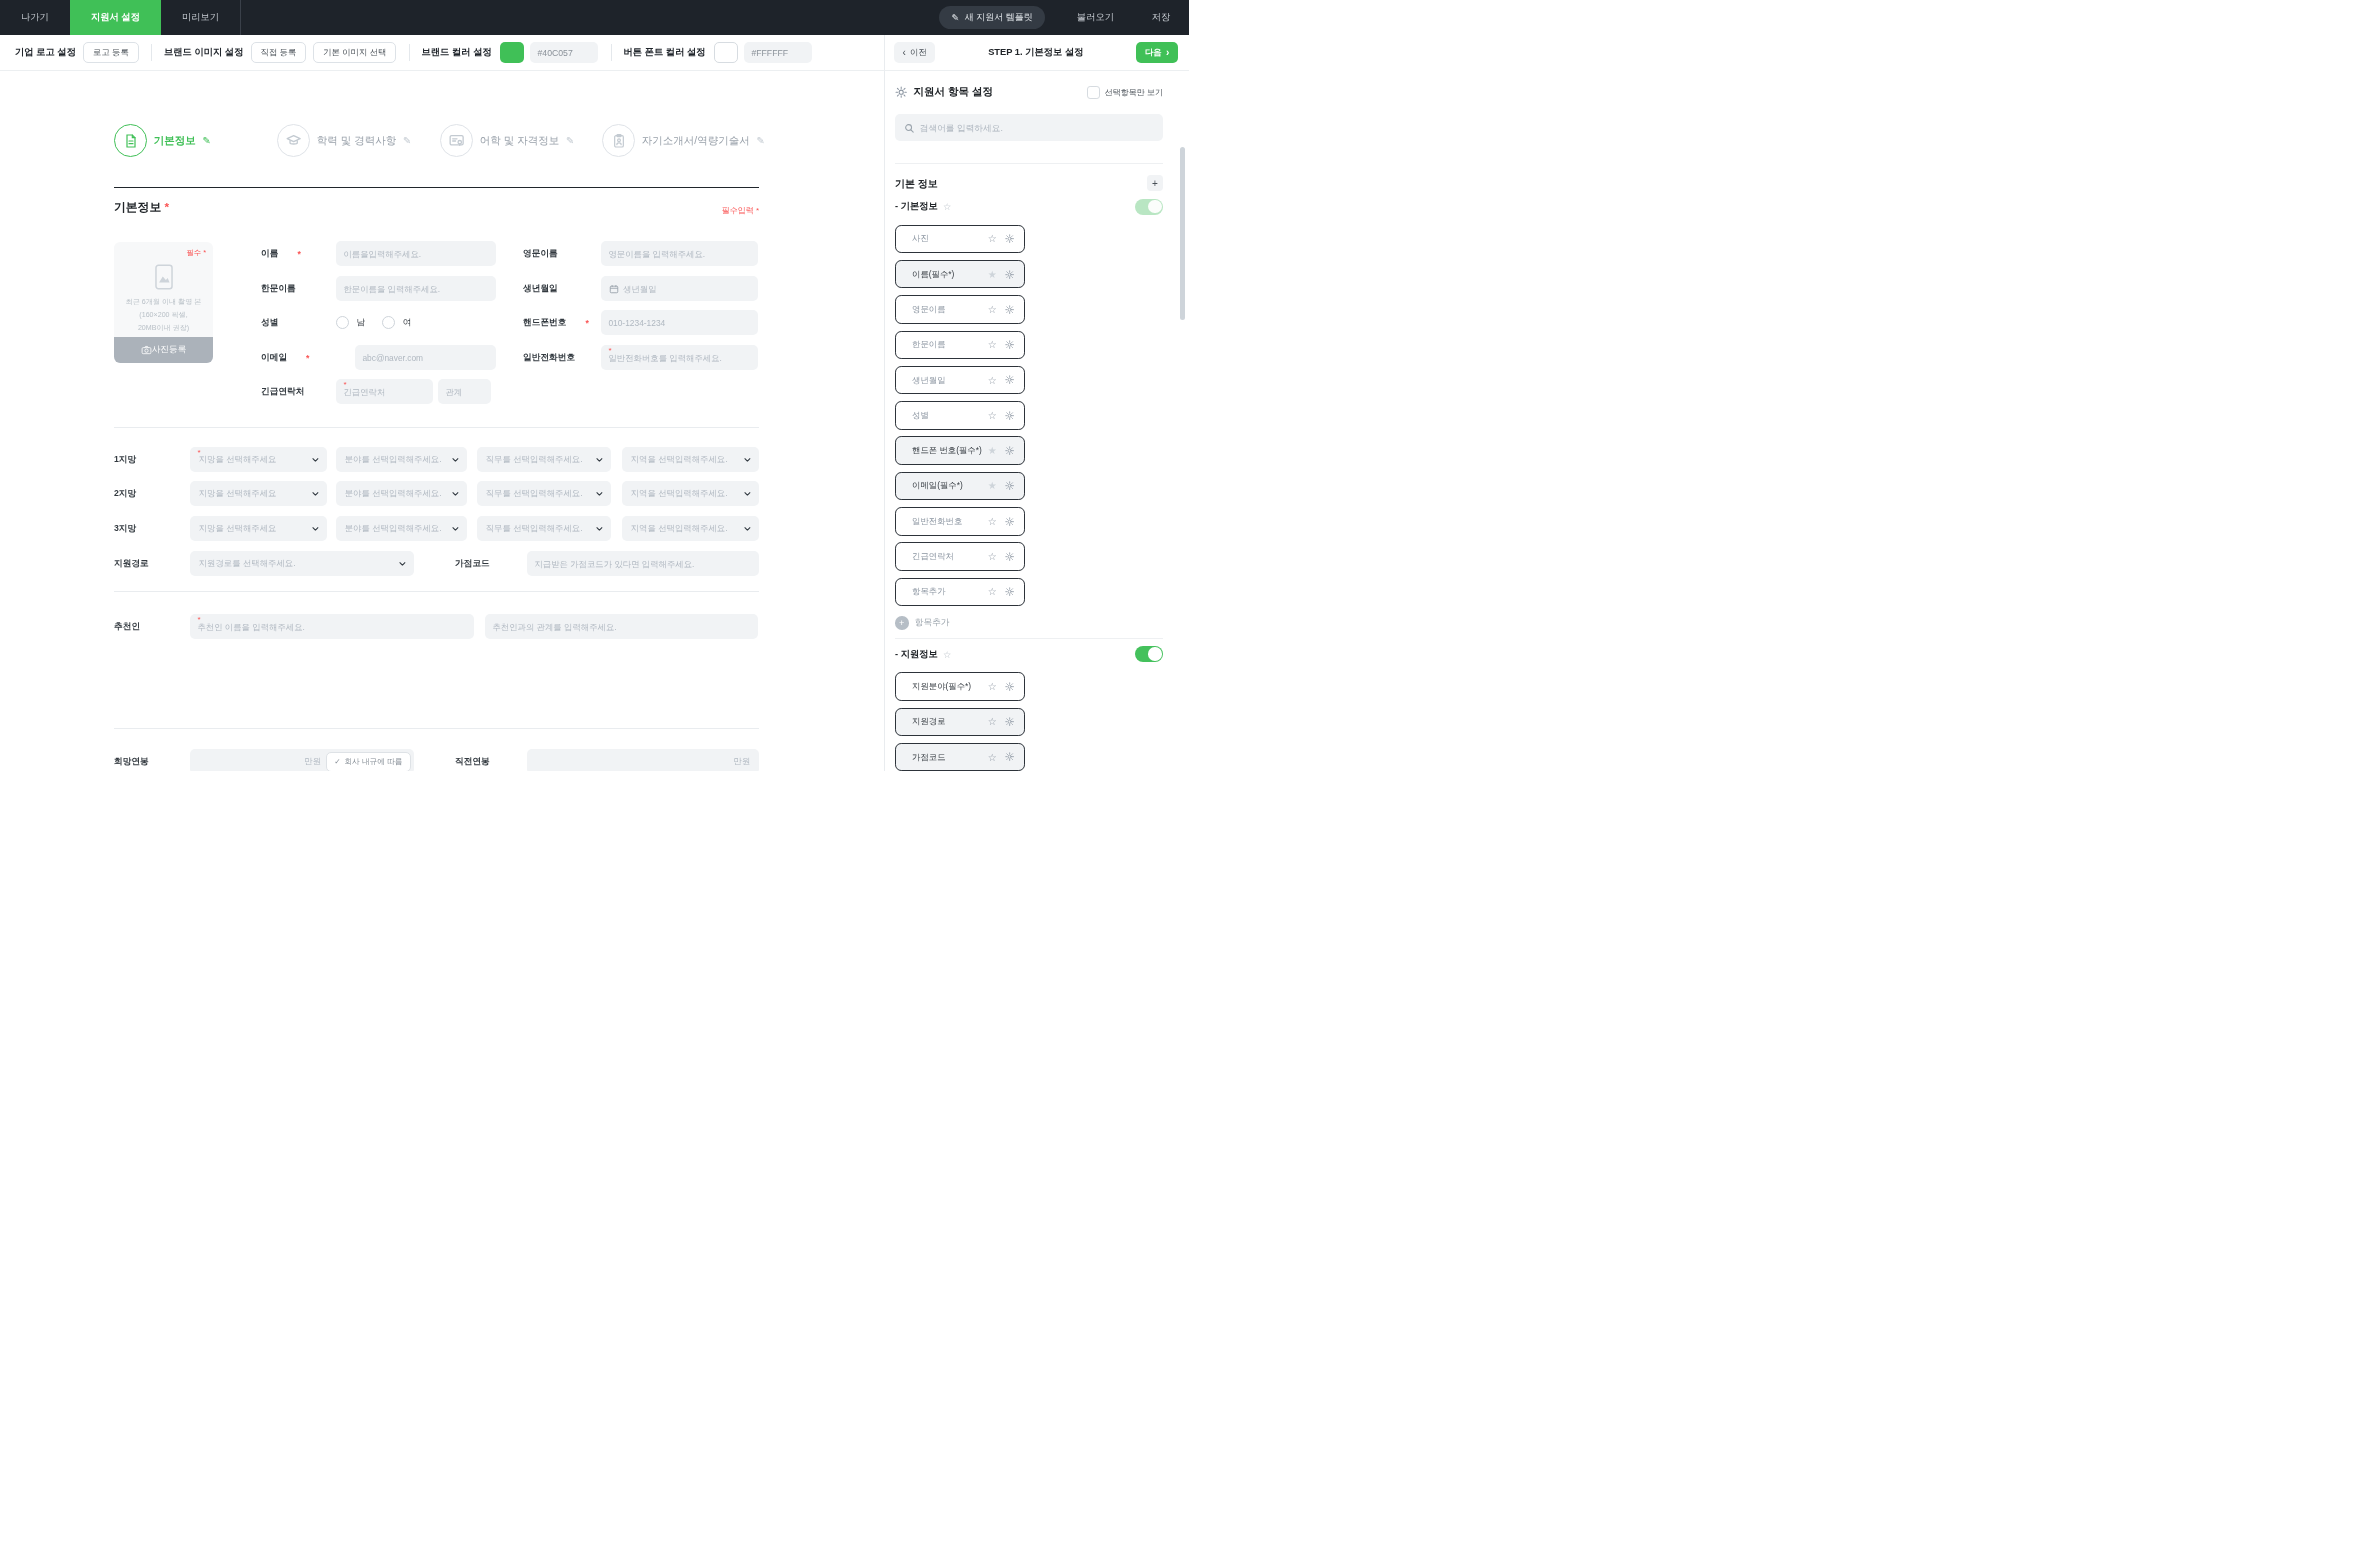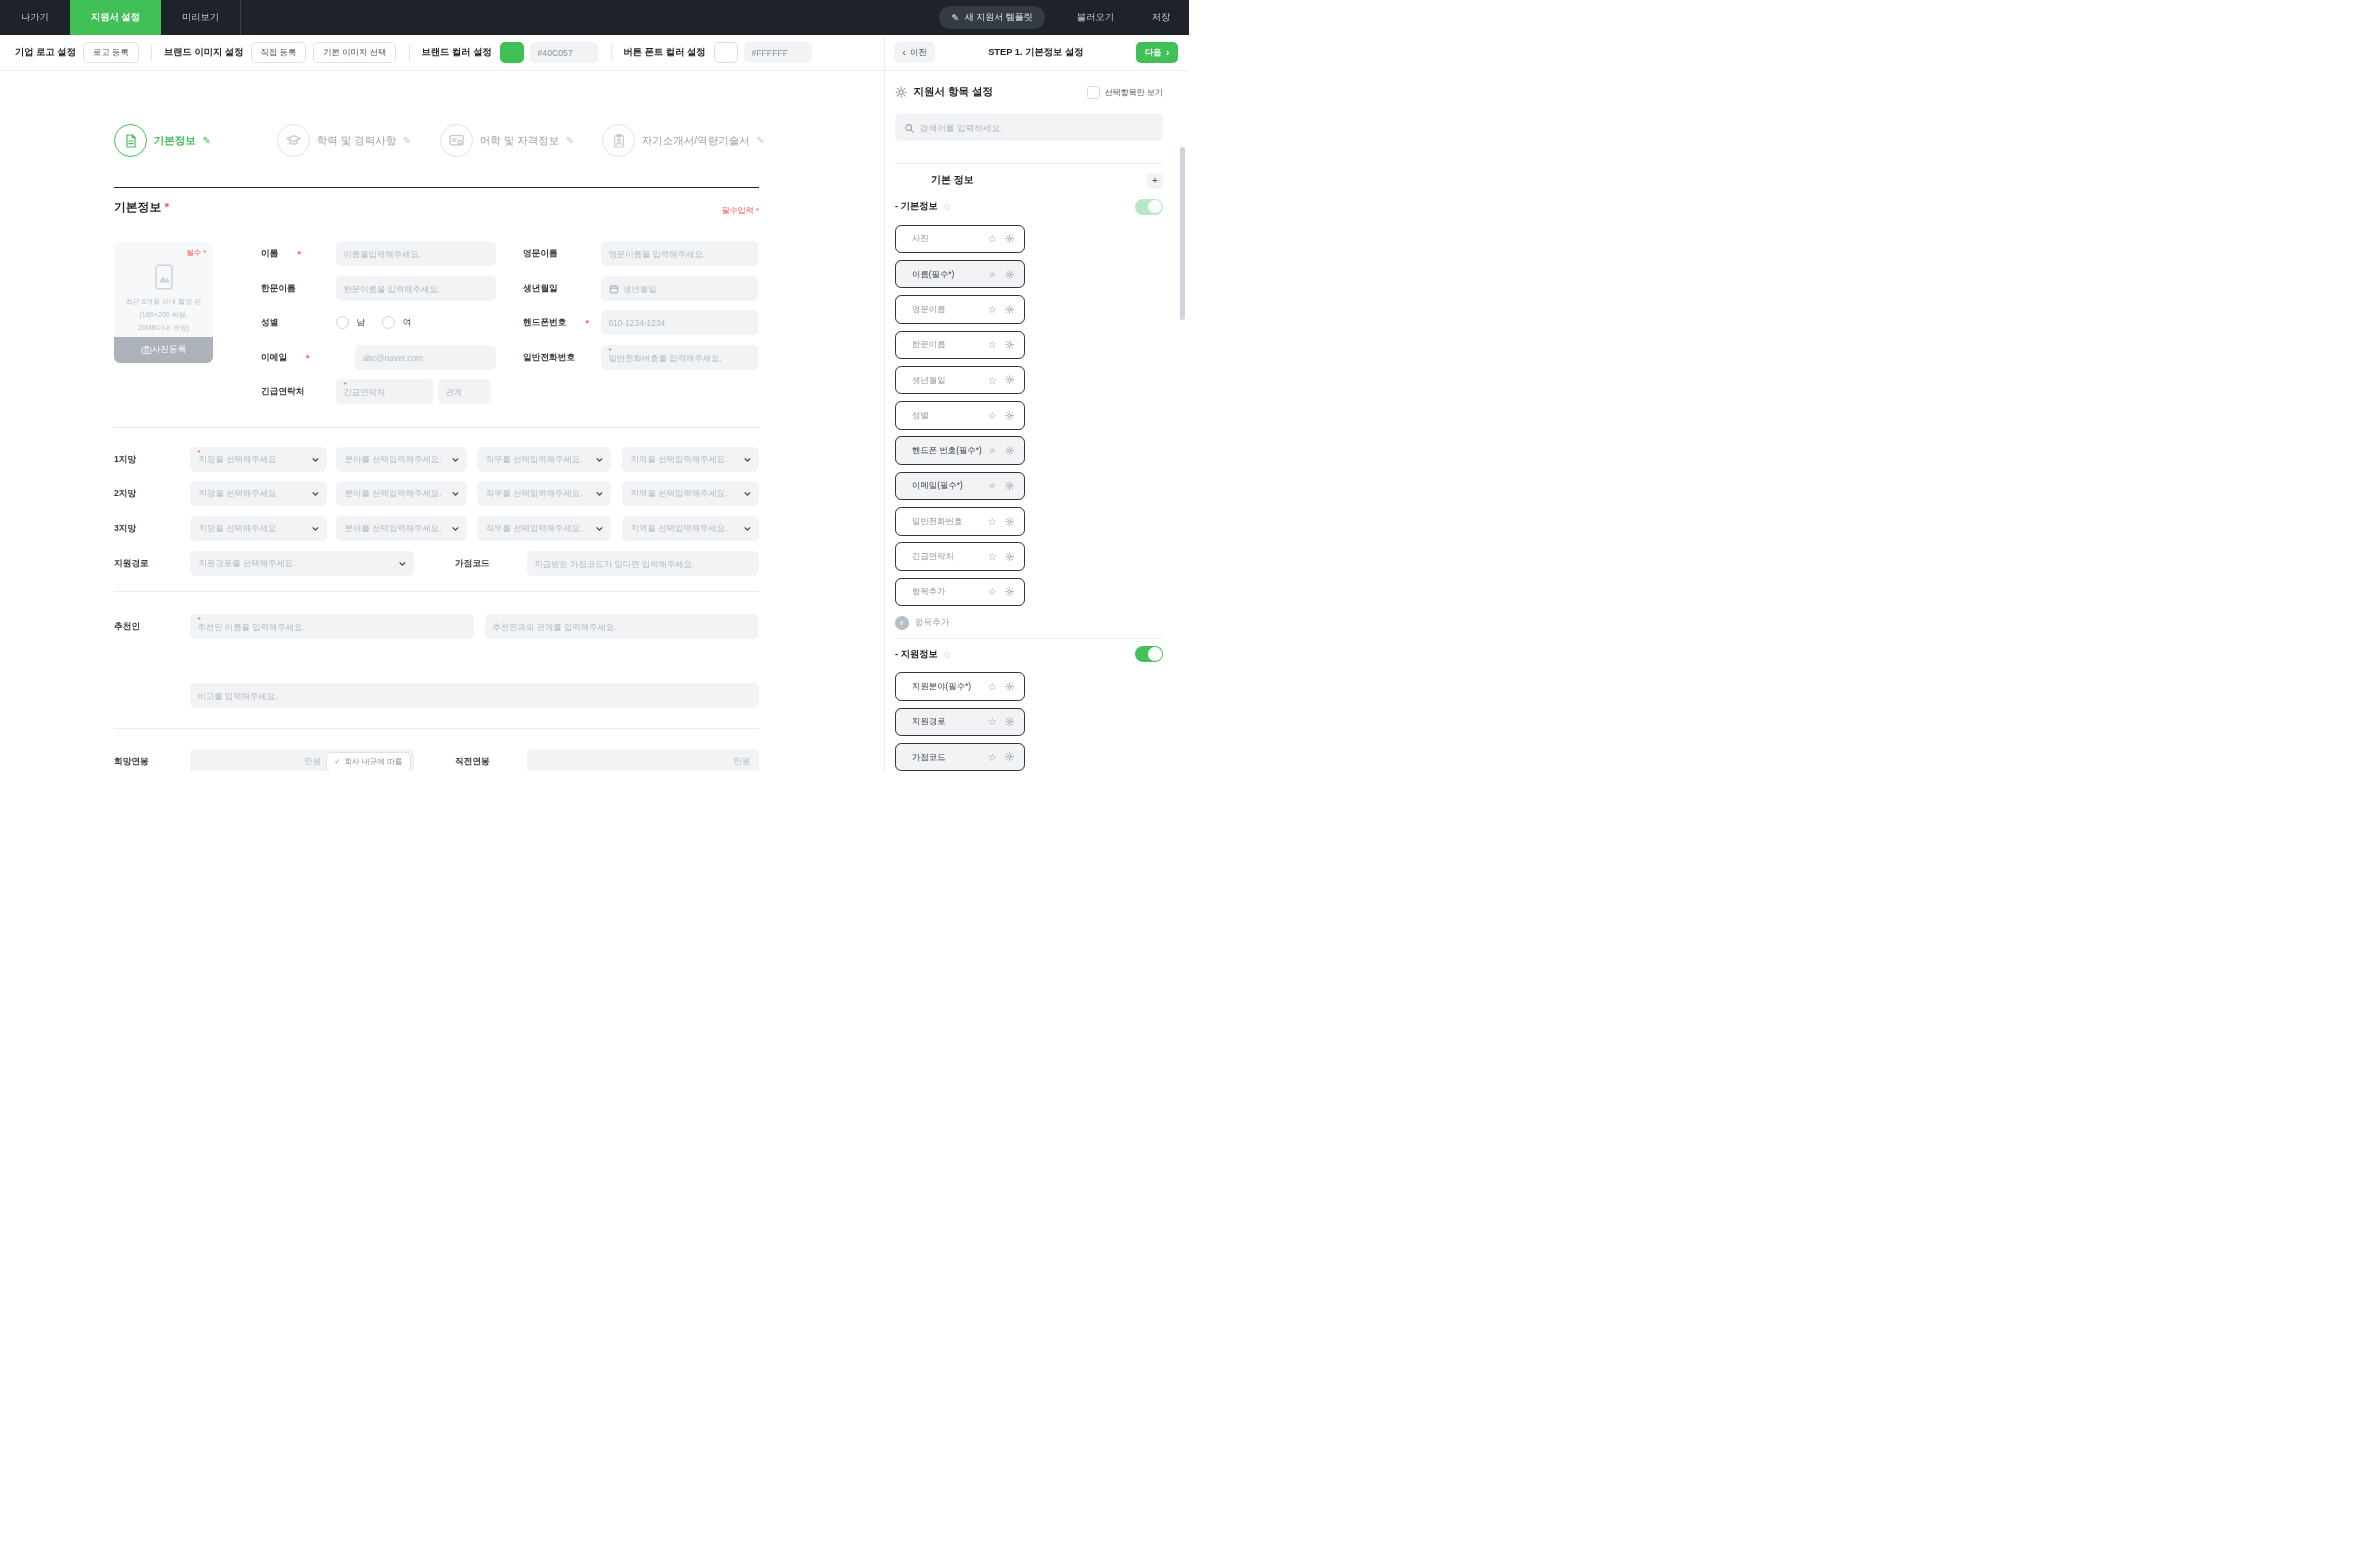--- a/index.html
+++ b/index.html
@@ -103,21 +103,21 @@
   .sb-filter { margin-left:auto; display:flex; align-items:center; gap:5px; }
   .sb-check { width:13px; height:13px; border:0.9px solid #d6dbe0; border-radius:3.1px; background:#fff; cursor:pointer; }
   .sb-filter-label { font-size:8px; color:#495057; }
   .sb-search { margin-top:13.6px; height:27px; background:#f1f3f5; border-radius:5px; display:flex;
                align-items:center; padding:0 8.7px; gap:5.6px; }
   .sb-search input { flex:1; border:none; background:transparent; outline:none; font-size:8.7px; color:#495057;
                      font-family:inherit; }
   .sb-search input::placeholder { color:#aeb6bf; }
   .sb-div { margin-top:22px; height:0.6px; background:#eef0f2; }
   .sb-div2 { margin-top:6.8px; height:0.6px; background:#eef0f2; }
-  .sb-group-row { margin-top:8.7px; height:18.6px; display:flex; align-items:flex-start;margin-left:36px; }
+  .sb-group-row { margin-top:8.7px; height:18.6px; display:flex; align-items:flex-end; }
   .sb-group-title { font-size:10px; font-weight:700; color:#212529; }
   .sb-plus { margin-left:auto; width:16px; height:16px; background:#f1f3f5; border-radius:3.7px; display:flex;
              align-items:center; justify-content:center; font-size:10px; color:#495057; cursor:pointer; }
   .sb-sec-head { margin-top:6.2px; height:18.6px; display:flex; align-items:center; }
   .sb-sec-title { font-size:9.3px; font-weight:700; color:#212529; }
   .sb-sec-star { font-size:9.3px; color:#b6bec6; margin-left:5px; }
   .tg { margin-left:auto; width:28.5px; height:16px; border-radius:8px; position:relative; cursor:pointer; }
   .tg .knob { position:absolute; top:1.2px; right:1.2px; width:13.6px; height:13.6px; border-radius:50%; background:#fff; }
   .tg.on { background:#44c15c; }
   .tg.pale { background:#b9e6c3; }
@@ -441,24 +441,20 @@
         <div class="hline" style="top:520px;"></div>
 
         <div class="row" style="top:543px; left:0; width:645px;">
           <span class="flabel" style="left:0;">추천인</span>
           <span class="iwrap" style="left:76px; width:284px;">
             <span class="in-star">*</span>
             <input class="inp" placeholder="추천인 이름을 입력해주세요." style=""></span>
           <span class="iwrap" style="left:371px; width:273px;">
             <input class="inp" placeholder="추천인과의 관계를 입력해주세요." style=""></span>
         </div>
-        <div class="row" style="top:612px; left:0; width:645px;">
-          <span class="iwrap" style="left:76px; width:569px;">
-            <input class="inp" placeholder="비고를 입력해주세요." style=""></span>
-        </div>
 
         <div class="hline" style="top:657px;"></div>
 
         <div class="row" style="top:678px; left:0; width:645px;">
           <span class="flabel" style="left:0;">희망연봉</span>
           <span class="iwrap" style="left:76px; width:224px;">
             <input class="inp" style="">
             <span class="unit" style="right:93px;">만원</span>
             <span class="neg-btn">
               <span>✓</span>

